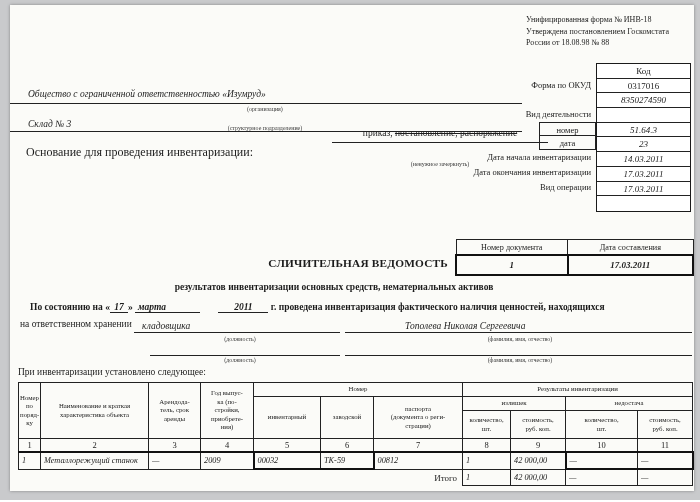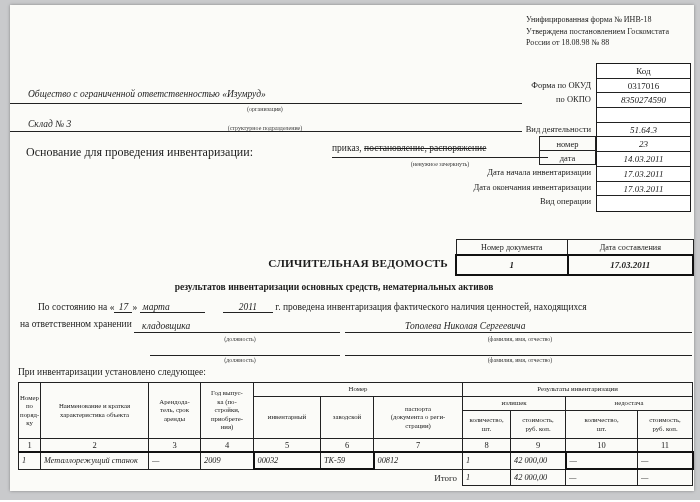--- a/index.html
+++ b/index.html
@@ -16,30 +16,30 @@
   .code-labels .row.boxed{width:57px;margin-left:auto;border:1px solid #222;text-align:center;padding:0;}
   .code-labels .row.boxed + .row.boxed{margin-top:-1px;}
   .code-vals{position:absolute;left:586px;top:58px;width:95px;border:1.5px solid #1a1a1a;box-sizing:border-box;background:#fff;}
   .code-vals .v{height:14.7px;line-height:14.2px;border-bottom:1px solid #222;text-align:center;font-size:9px;box-sizing:border-box;overflow:hidden;}
   .code-vals .v:last-child{border-bottom:none;}
   
   .org-line{position:absolute;left:0;width:512px;border-bottom:1px solid #222;font-size:9.5px;padding-left:18px;box-sizing:border-box;white-space:nowrap;}
   .caption{position:absolute;text-align:center;font-size:6px;color:#3a3a3a;line-height:1.1;}
   
   .basis-label{position:absolute;left:16px;top:140px;font-size:12px;}
-  .basis-line{position:absolute;left:322px;top:133px;width:216px;height:20px;line-height:20px;border-bottom:1px solid #222;text-align:left;font-size:9.5px;white-space:nowrap;box-sizing:border-box;}
+  .basis-line{position:absolute;left:322px;top:118px;width:216px;height:20px;line-height:20px;border-bottom:1px solid #222;text-align:center;font-size:9.5px;white-space:nowrap;box-sizing:border-box;}
   .strike{text-decoration:line-through;}
   
   .doc-table{position:absolute;left:445px;top:234px;border-collapse:collapse;text-align:center;}
   .doc-table th{border:1px solid #222;height:14px;font-weight:normal;font-size:8.2px;padding:0 17px;}
   .doc-table td{border:2px solid #111;height:16px;font-size:9px;font-style:italic;font-weight:bold;}
   .main-title{position:absolute;left:138px;top:252px;width:300px;text-align:right;font-weight:bold;font-size:11.3px;letter-spacing:.2px;white-space:nowrap;}
   .subtitle{position:absolute;left:0;top:277px;width:648px;text-align:center;font-weight:bold;font-size:9.5px;}
   
-  .st1{position:absolute;left:28px;top:297px;font-size:9.5px;white-space:nowrap;}
+  .st1{position:absolute;left:20px;top:297px;font-size:9.5px;white-space:nowrap;font-weight:bold;}
   .ufill{display:inline-block;border-bottom:1px solid #222;}
   .st2-prefix{position:absolute;left:10px;top:314px;font-size:9.5px;}
   .st2-pos{position:absolute;left:124px;top:300px;width:206px;height:28px;line-height:42px;border-bottom:1px solid #222;font-size:9.5px;padding-left:8px;box-sizing:border-box;}
   .st2-name{position:absolute;left:335px;top:300px;width:347px;height:28px;line-height:42px;border-bottom:1px solid #222;font-size:9.5px;padding-left:60px;box-sizing:border-box;}
   .line-only{position:absolute;border-bottom:1px solid #222;height:14px;}
   .intro{position:absolute;left:8px;top:362px;font-size:9.5px;}
   
   .inv-table{position:absolute;left:8px;top:377px;width:674px;border-collapse:collapse;text-align:center;table-layout:fixed;}
   .inv-table th{border:1px solid #222;font-weight:normal;font-size:6.8px;line-height:1.25;white-space:pre-line;padding:1px 1px;vertical-align:middle;}
   .inv-table tr.nums td{border:1px solid #222;border-bottom:2px solid #111;font-size:8.5px;height:12px;padding:0;}
@@ -57,21 +57,20 @@
 
     <div class="form-info">
       <div>Унифицированная форма № ИНВ-18</div>
       <div>Утверждена постановлением Госкомстата</div>
       <div>России от 18.08.98 № 88</div>
     </div>
 
     <div class="code-labels">
       <div class="row"></div>
       <div class="row">Форма по ОКУД</div>
-      <div class="row">по ОКПО</div>
       <div class="row"></div>
       <div class="row">Вид деятельности</div>
       <div class="row boxed">номер</div>
       <div class="row boxed">дата</div>
       <div class="row">Дата начала инвентаризации</div>
       <div class="row">Дата окончания инвентаризации</div>
       <div class="row">Вид операции</div>
     </div>
 
     <div class="code-vals">

